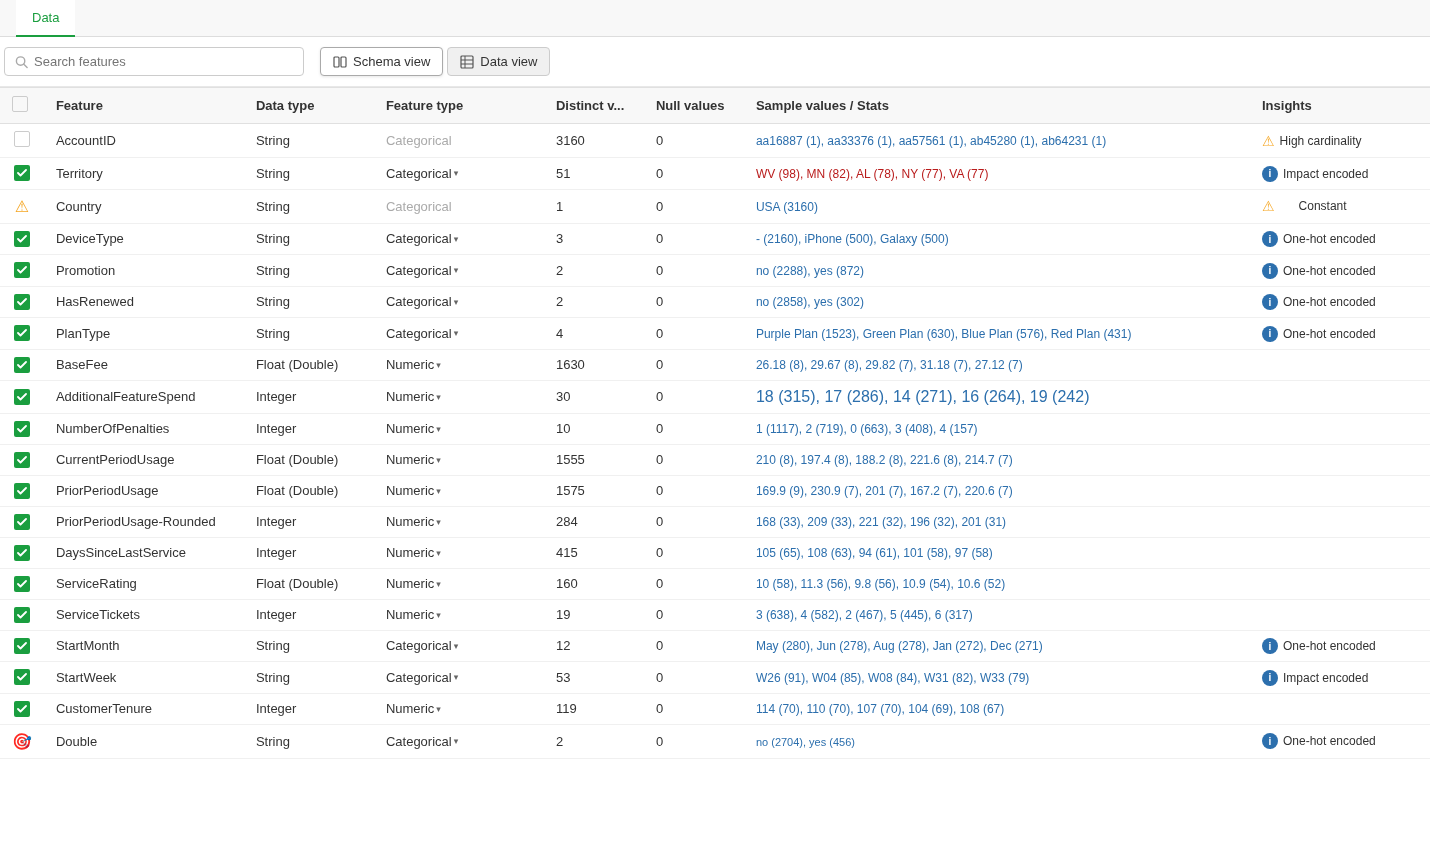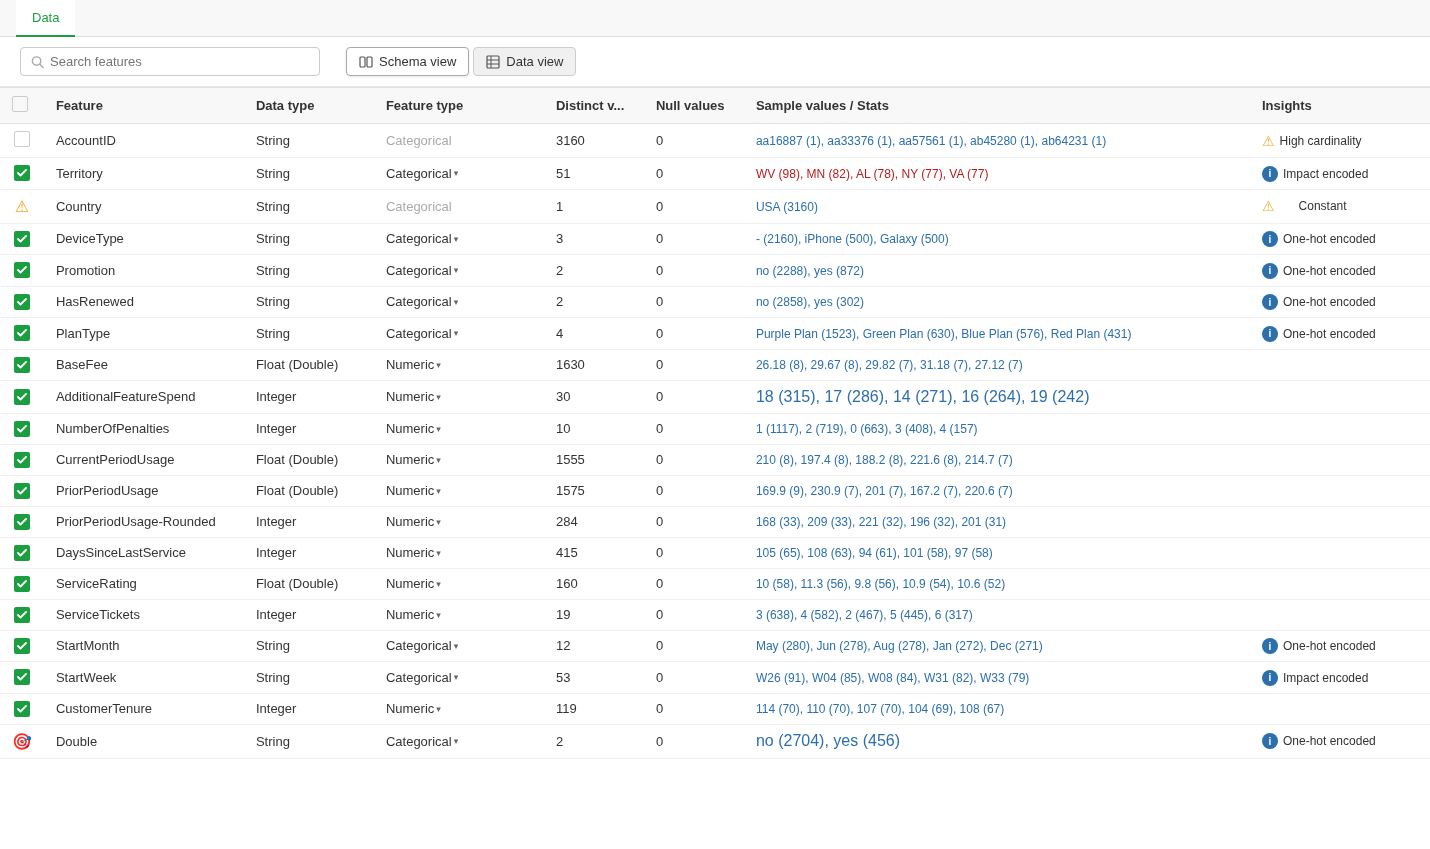--- a/index.html
+++ b/index.html
@@ -23,22 +23,22 @@
     .tab.active {
       color: #1a9e3f;
       border-bottom: 2px solid #1a9e3f;
       background: #fff;
       font-weight: 500;
     }
     
     .toolbar {
       display: flex;
       align-items: flex-end;
-      padding: 10px 20px;
-      gap: 26px;
+      padding: 10px 4px;
+      gap: 16px;
       border-bottom: 1px solid #e8e8e8;
     }
     .search-box {
       display: flex;
       align-items: center;
       border: 1px solid #ccc;
       border-radius: 4px;
       padding: 6px 10px;
       width: 300px;
       gap: 6px;
@@ -525,21 +525,21 @@
         <tr>
           <td style="text-align: center;"><span style="color:#1a9e3f;font-size:16px;">🎯</span></td>
           <td>Double</td>
           <td>String</td>
           <td><span style="display:inline-flex;align-items:center;gap:2px;cursor:pointer;">
       <span>Categorical</span>
       <span style="font-size:9px;color:#666;">▾</span>
     </span></td>
           <td>2</td>
           <td>0</td>
-          <td><span style="color:#2c6fad;font-size:16px;">no (2704), yes (456)</span></td>
+          <td><span style="color:#2c6fad;font-size:11px;">no (2704), yes (456)</span></td>
           <td><span style="display:inline-flex;align-items:center;gap:5px;">
       <span style="width:16px;height:16px;background:#2c6fad;border-radius:50%;display:inline-flex;align-items:center;justify-content:center;color:white;font-size:10px;font-weight:bold;">i</span>
       <span style="font-size:12px;color:#333;">One-hot encoded</span>
     </span></td>
         </tr>
       </tbody>
   </table>
 </div>
 
 </body></html>

